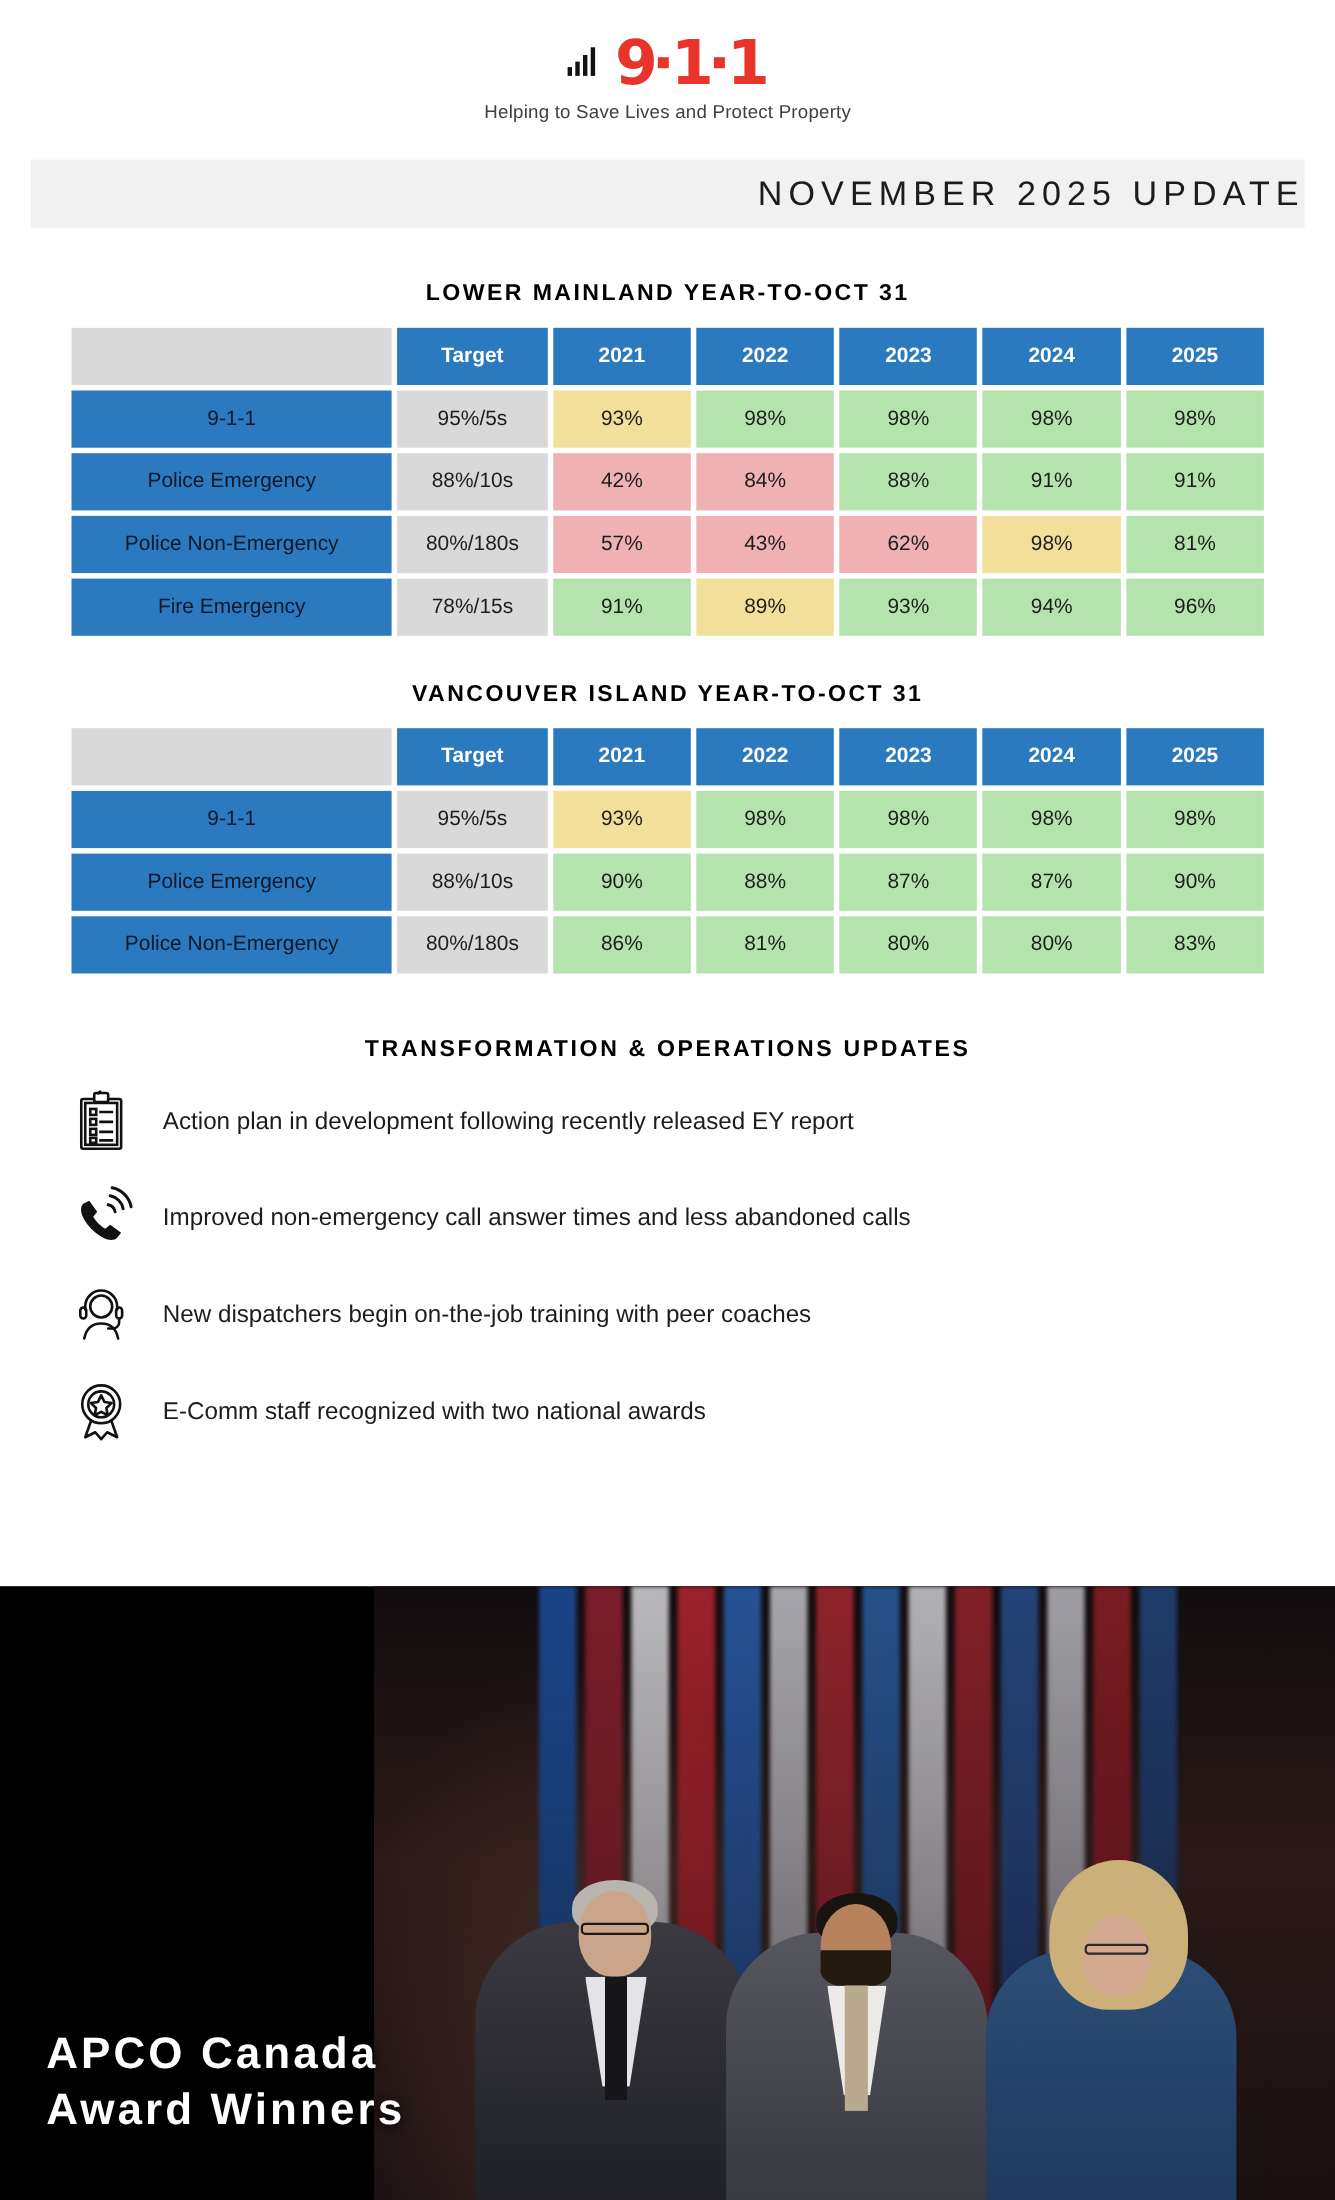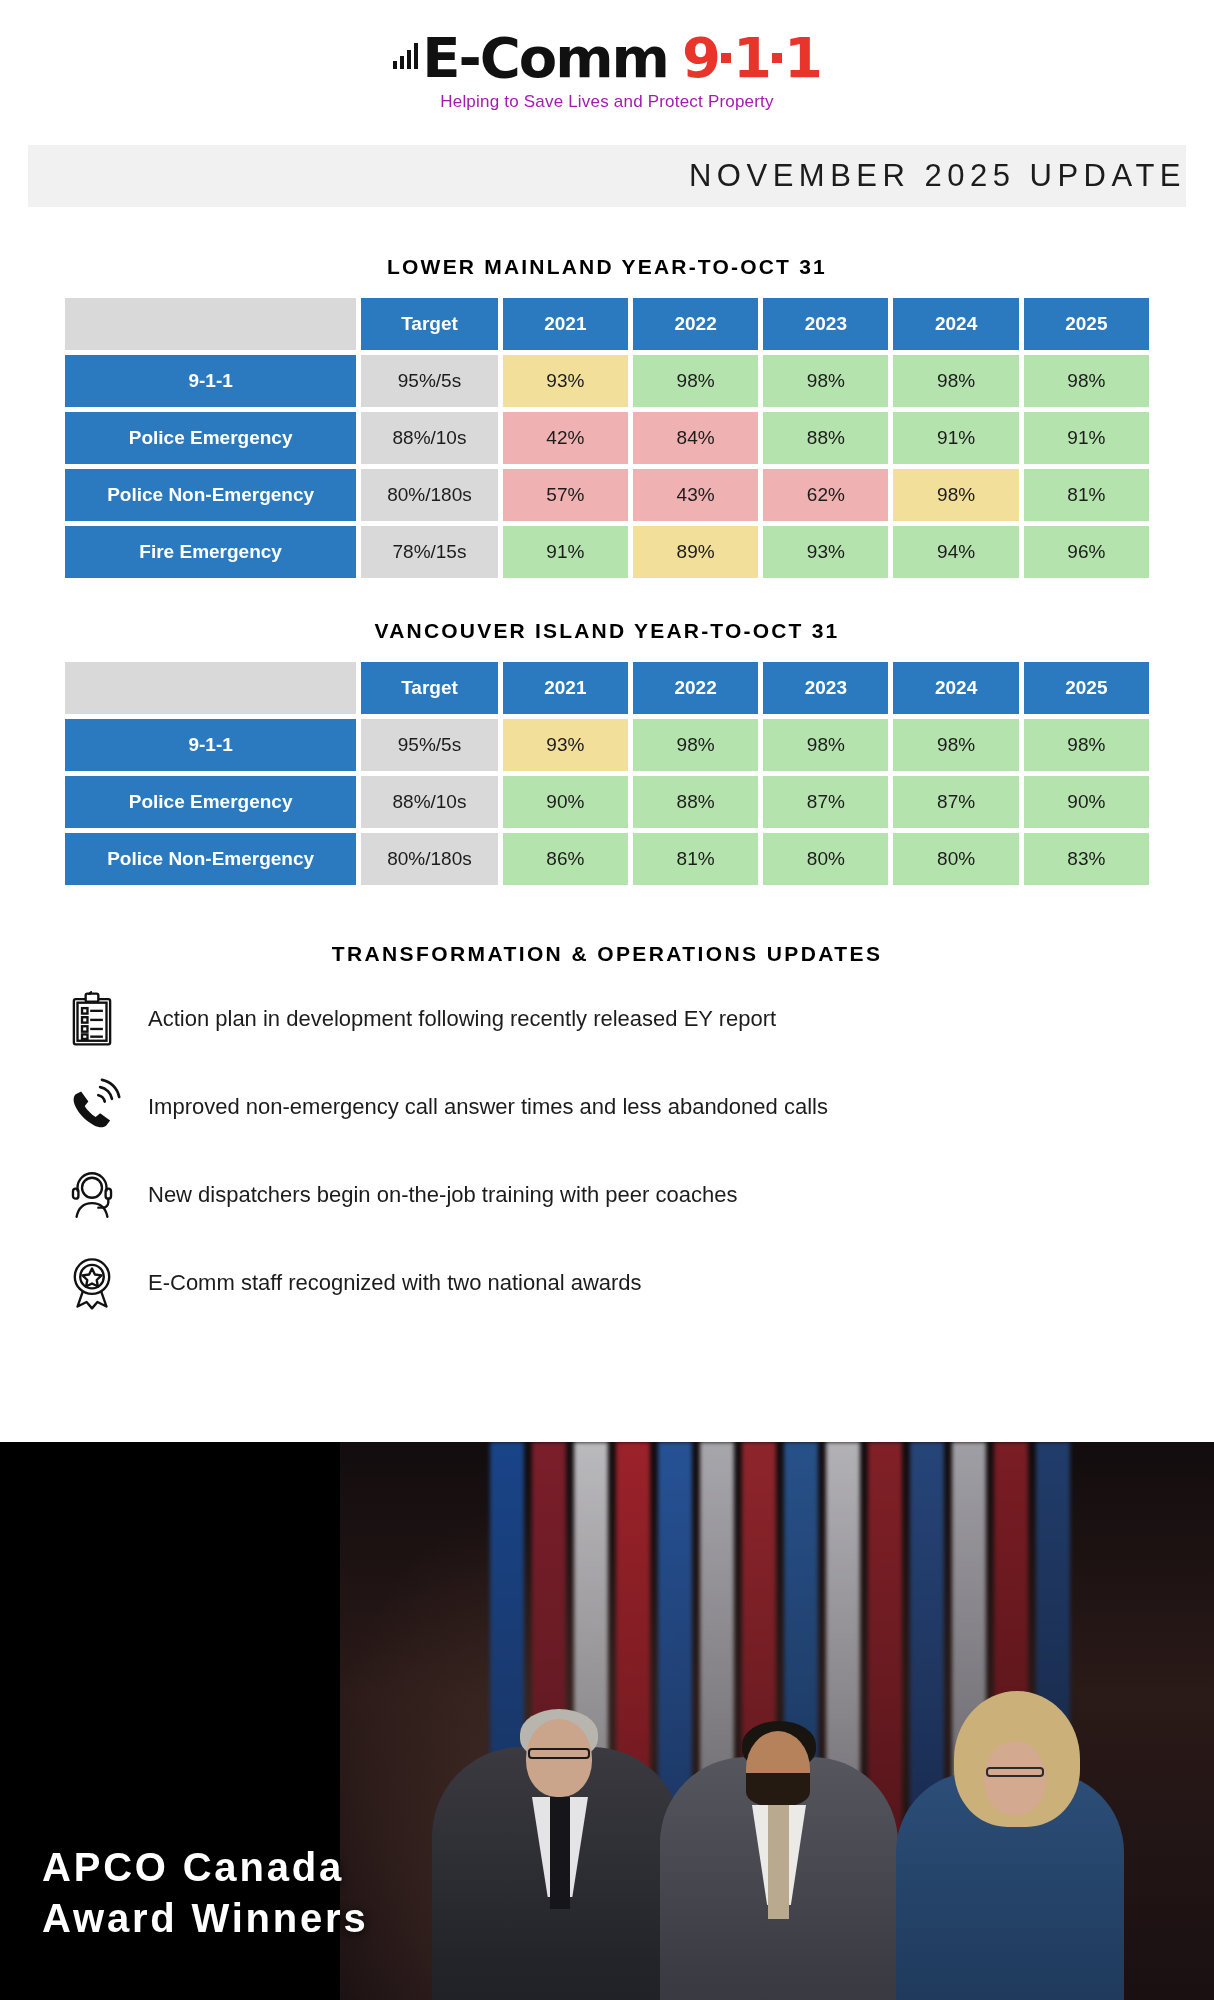--- a/index.html
+++ b/index.html
@@ -59,21 +59,21 @@
     display: inline-block;
     width: 10px; height: 10px;
     background: #e8342a;
     vertical-align: middle;
     margin: 0 2px 8px 2px;
   }
   .logo-tagline {
     margin-top: 6px;
     font-family: "Liberation Sans", sans-serif;
     font-size: 17px;
-    color: #a21caf;
+    color: #404040;
     letter-spacing: 0.2px;
   }
 
   
   .banner {
     margin: 33px 28px 0 28px;
     height: 62px;
     background: #f1f1f1;
     display: flex;
     align-items: center;
@@ -121,22 +121,22 @@
 
   .hdr-blank { background: #d9d9d9; }
   .hdr-year {
     background: #2b7ac0;
     color: #ffffff;
     font-weight: bold;
     font-size: 21px;
   }
   .row-label {
     background: #2b7ac0;
-    color: #ffffff;
-    font-weight: bold;
+    color: #0f172a;
+    font-weight: normal;
     font-size: 20px;
   }
   .cell-target {
     background: #d9d9d9;
     color: #1c1c1c;
     font-size: 20px;
   }
   .v-green  { background: #b5e3ae; color: #1c1c1c; font-size: 20px; }
   .v-yellow { background: #f2df9a; color: #1c1c1c; font-size: 20px; }
   .v-red    { background: #efb1b1; color: #1c1c1c; font-size: 20px; }
@@ -243,21 +243,20 @@
 <body>
 
 <div class="logo-block">
   <div class="logo-line">
     <span class="logo-bars">
       <i></i>
         <i></i>
         <i></i>
         <i></i>
     </span>
-    <span class="logo-ecomm"><span>E-Comm</span></span>
     <span class="logo-911">
       <span>9</span><span class="logo-reddot"></span><span>1</span><span class="logo-reddot"></span><span>1</span>
     </span>
   </div>
   <div class="logo-tagline">Helping to Save Lives and Protect Property</div>
 </div>
 
 <div class="banner">
   <div class="banner-title">NOVEMBER 2025 UPDATE</div>
 </div>

